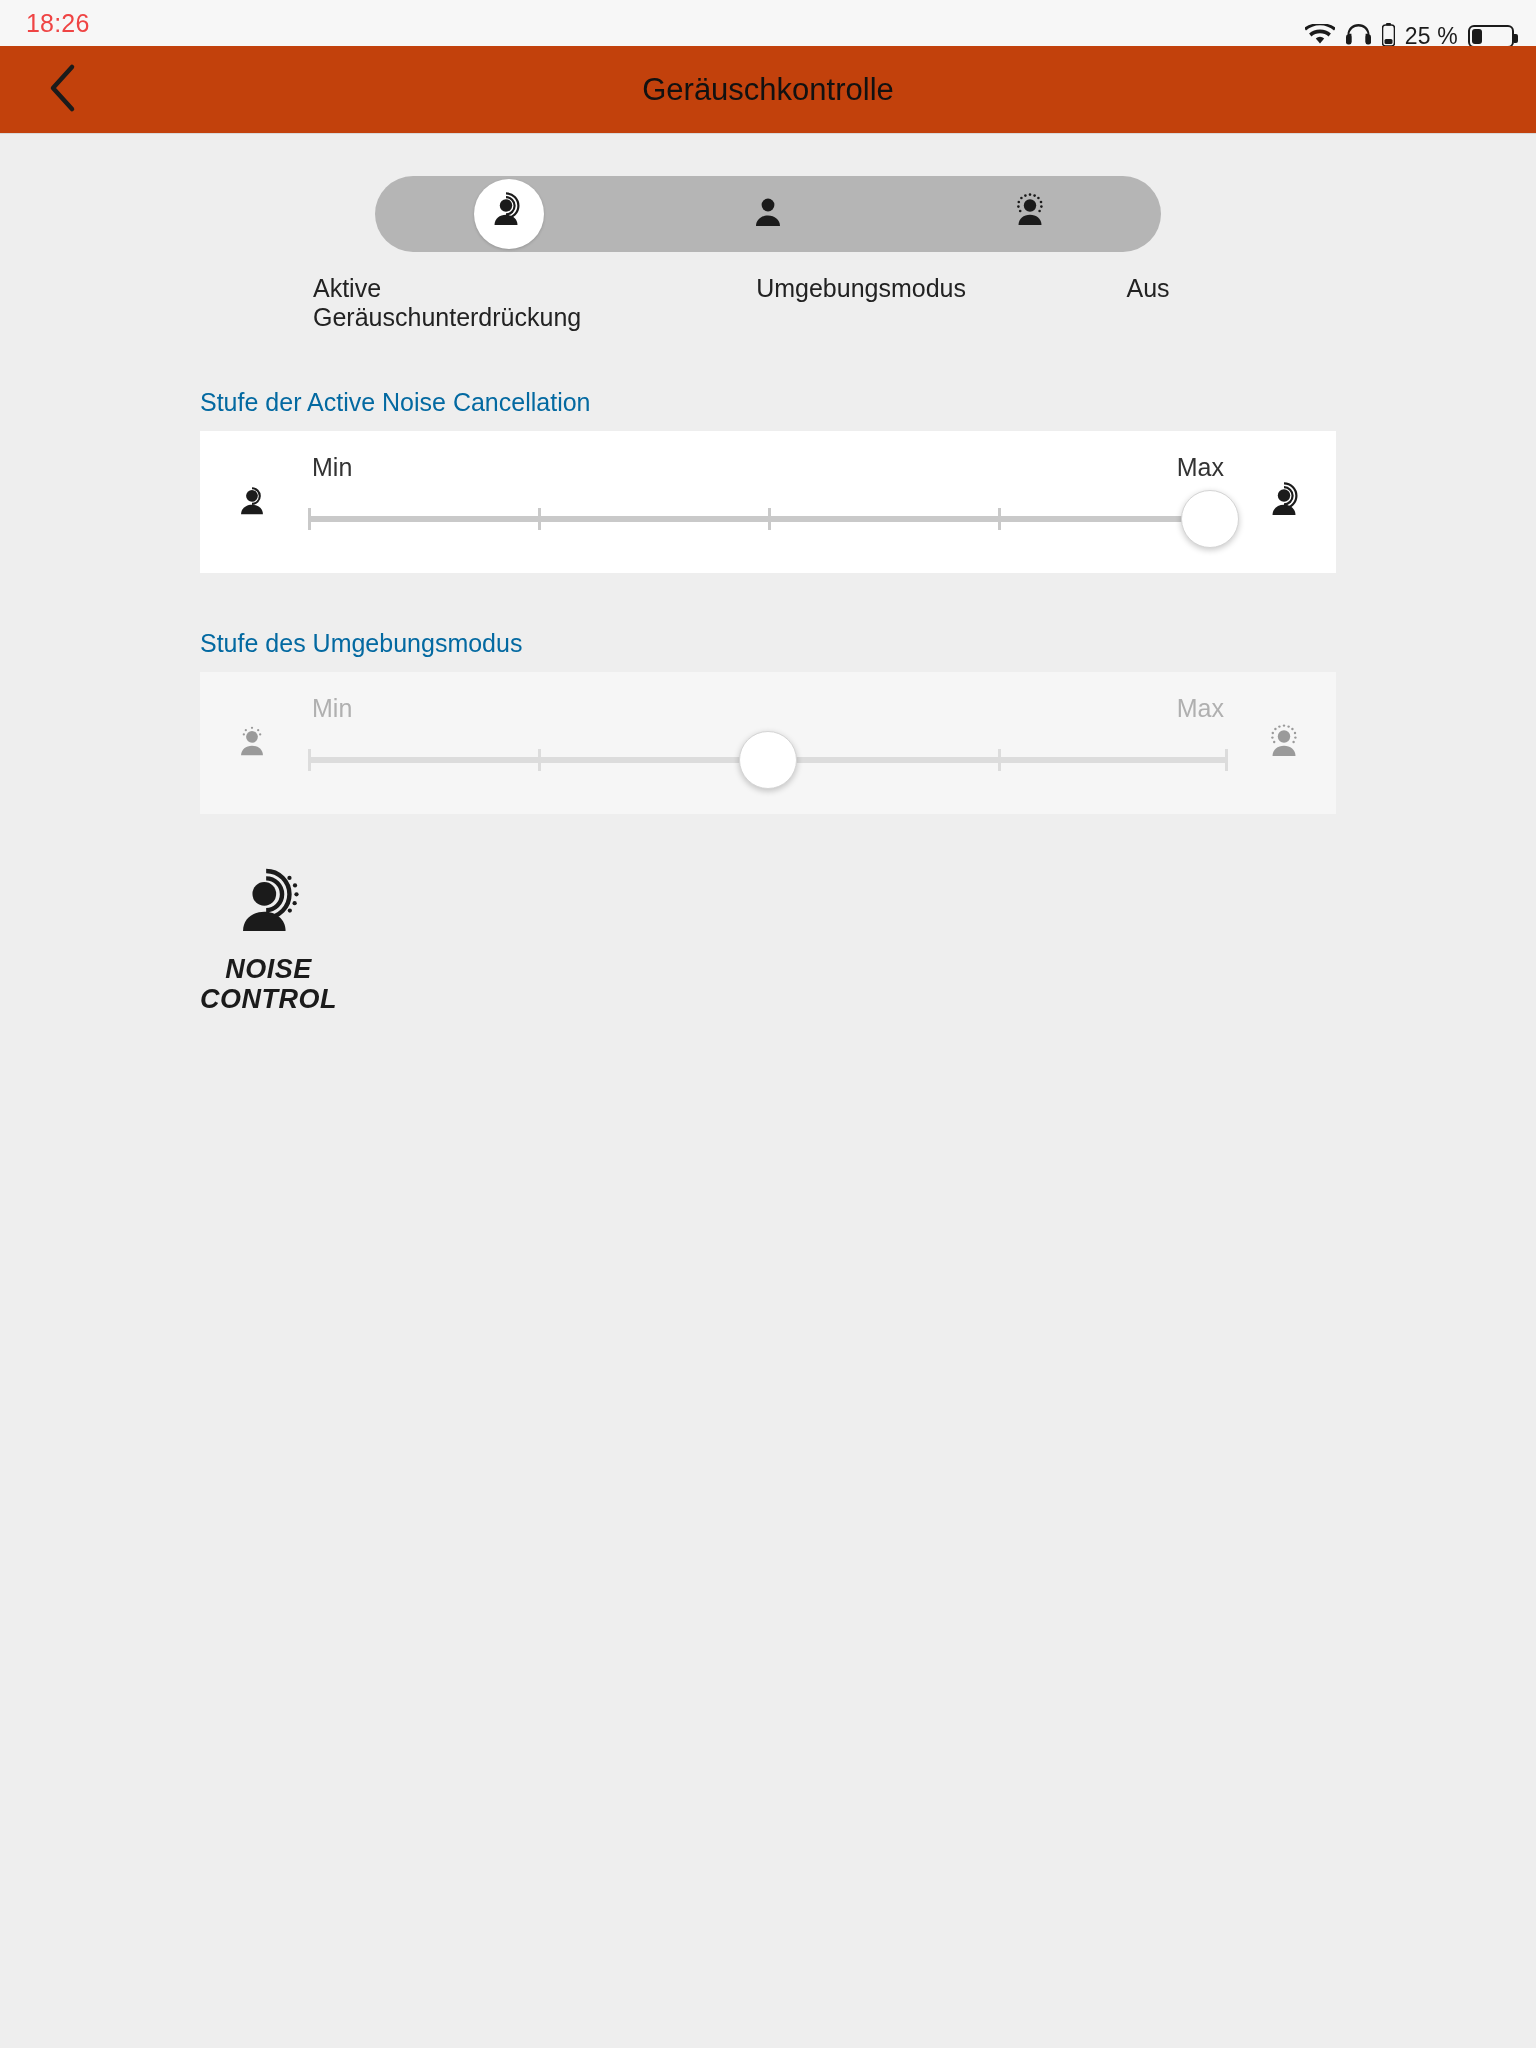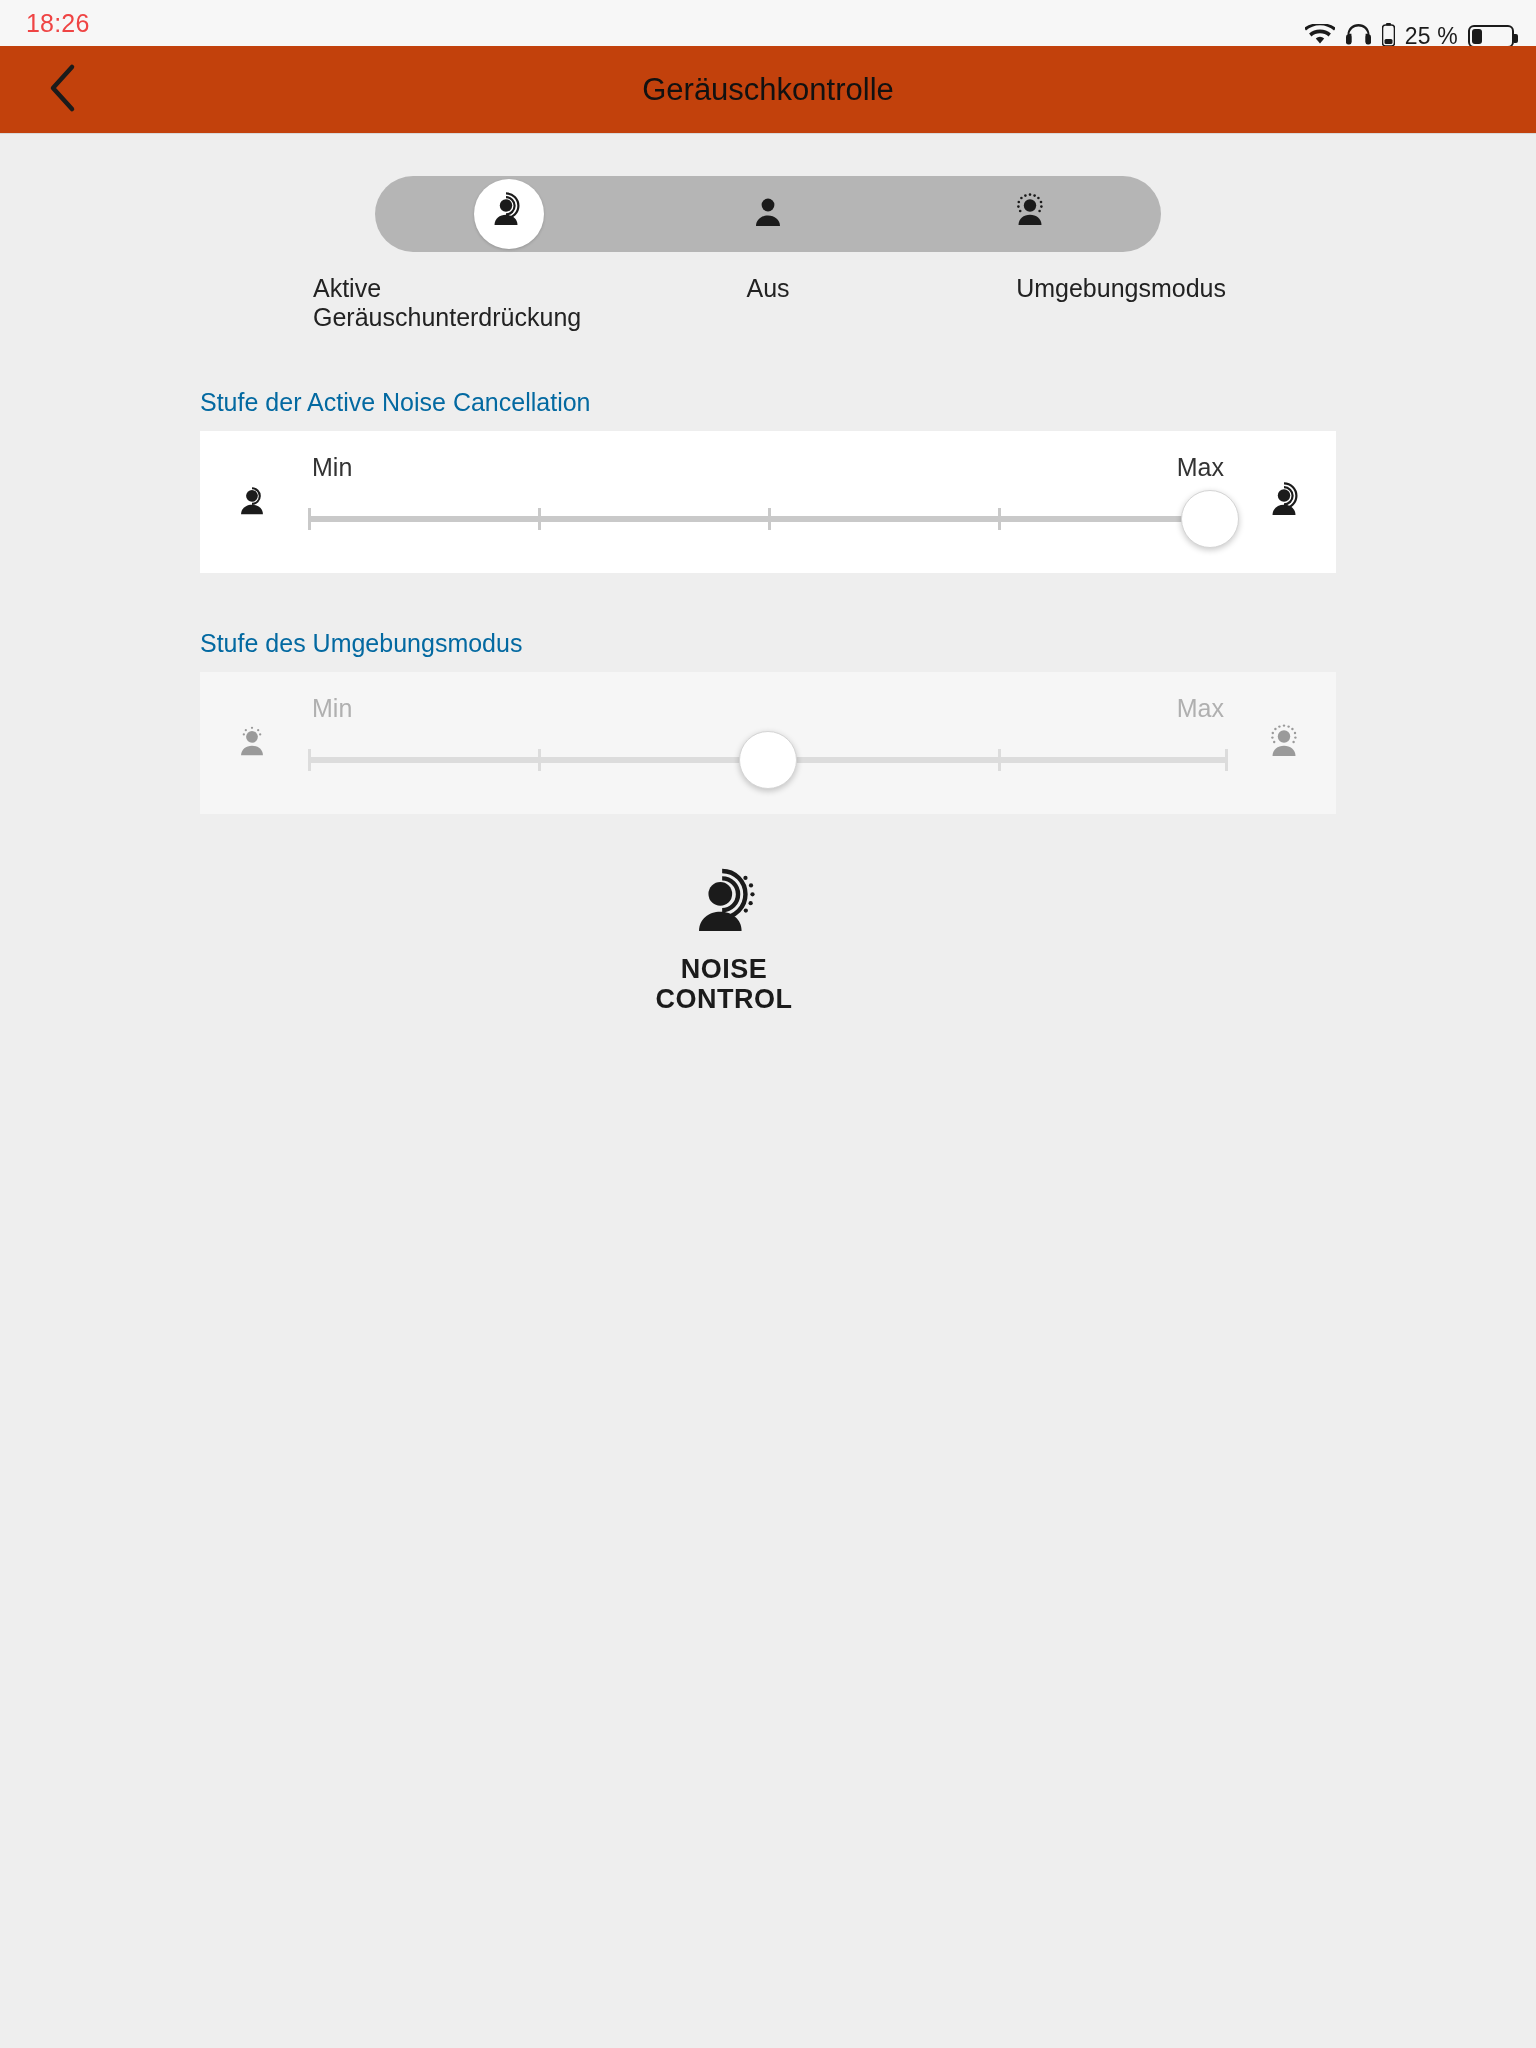--- a/index.html
+++ b/index.html
@@ -214,22 +214,23 @@
     transform: translateX(-29px);
   }
 
   
   .logo-block {
     margin-top: 54px;
     width: 1136px;
     margin-left: auto;
     margin-right: auto;
     display: flex;
-    justify-content: center;
+    justify-content: flex-start;
     padding-right: 88px;
+    font-style: italic;
   }
   .logo-inner { text-align: center; }
   .logo-text {
     margin-top: 8px;
     font-size: 27px;
     font-weight: bold;
     color: #1b1b1b;
     line-height: 1.12;
     letter-spacing: 0.5px;
   }
@@ -328,22 +329,22 @@
             </g>
           </svg>
         </span>
       </div>
     </div>
   </div>
 
   <div class="mode-labels">
     <div class="mode-labels-inner">
       <div class="mode-label l1">Aktive Geräuschunterdrückung</div>
+      <div class="mode-label l3">Umgebungsmodus</div>
       <div class="mode-label l2">Aus</div>
-      <div class="mode-label l3">Umgebungsmodus</div>
     </div>
   </div>
 
   <div class="section-title">Stufe der Active Noise Cancellation</div>
   <div class="card">
     <div class="card-icon">
       <svg width="38" height="40" viewBox="0 0 40 40">
         <circle cx="20" cy="13.5" r="6.2" fill="#1b1b1b"></circle>
         <path d="M8.5 33c0-6.3 5.2-10.2 11.5-10.2S31.5 26.7 31.5 33z" fill="#1b1b1b"></path>
         <path d="M20 5.6a8.2 8.2 0 0 1 0 16.4" fill="none" stroke="#1b1b1b" stroke-width="2.2"></path>

